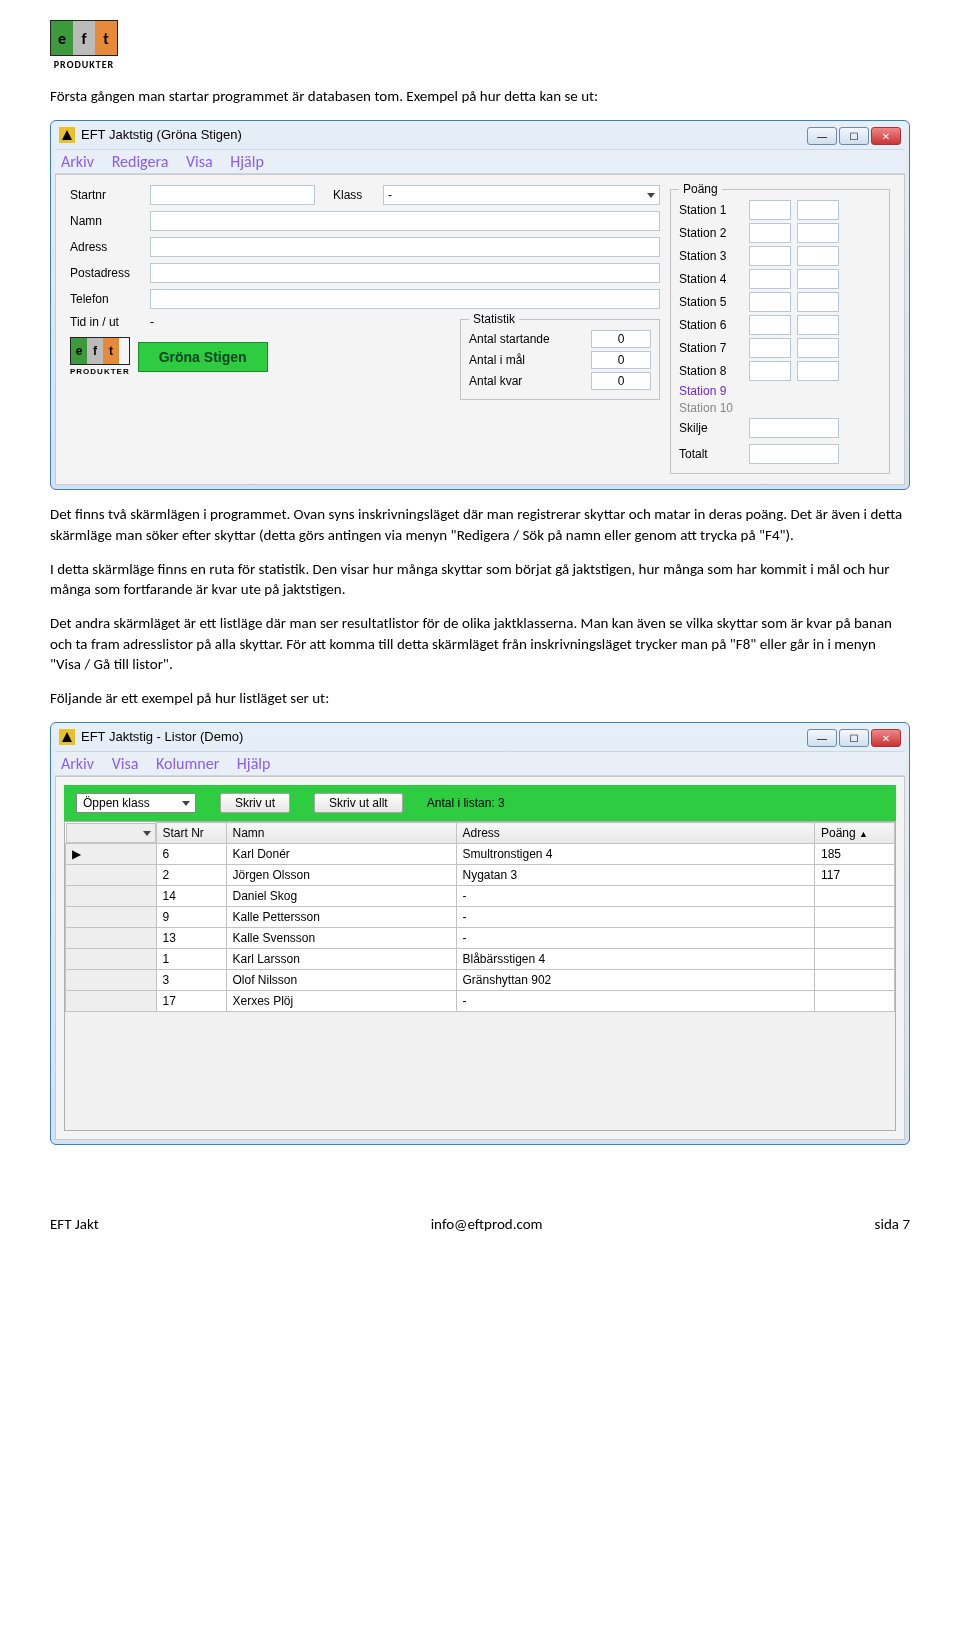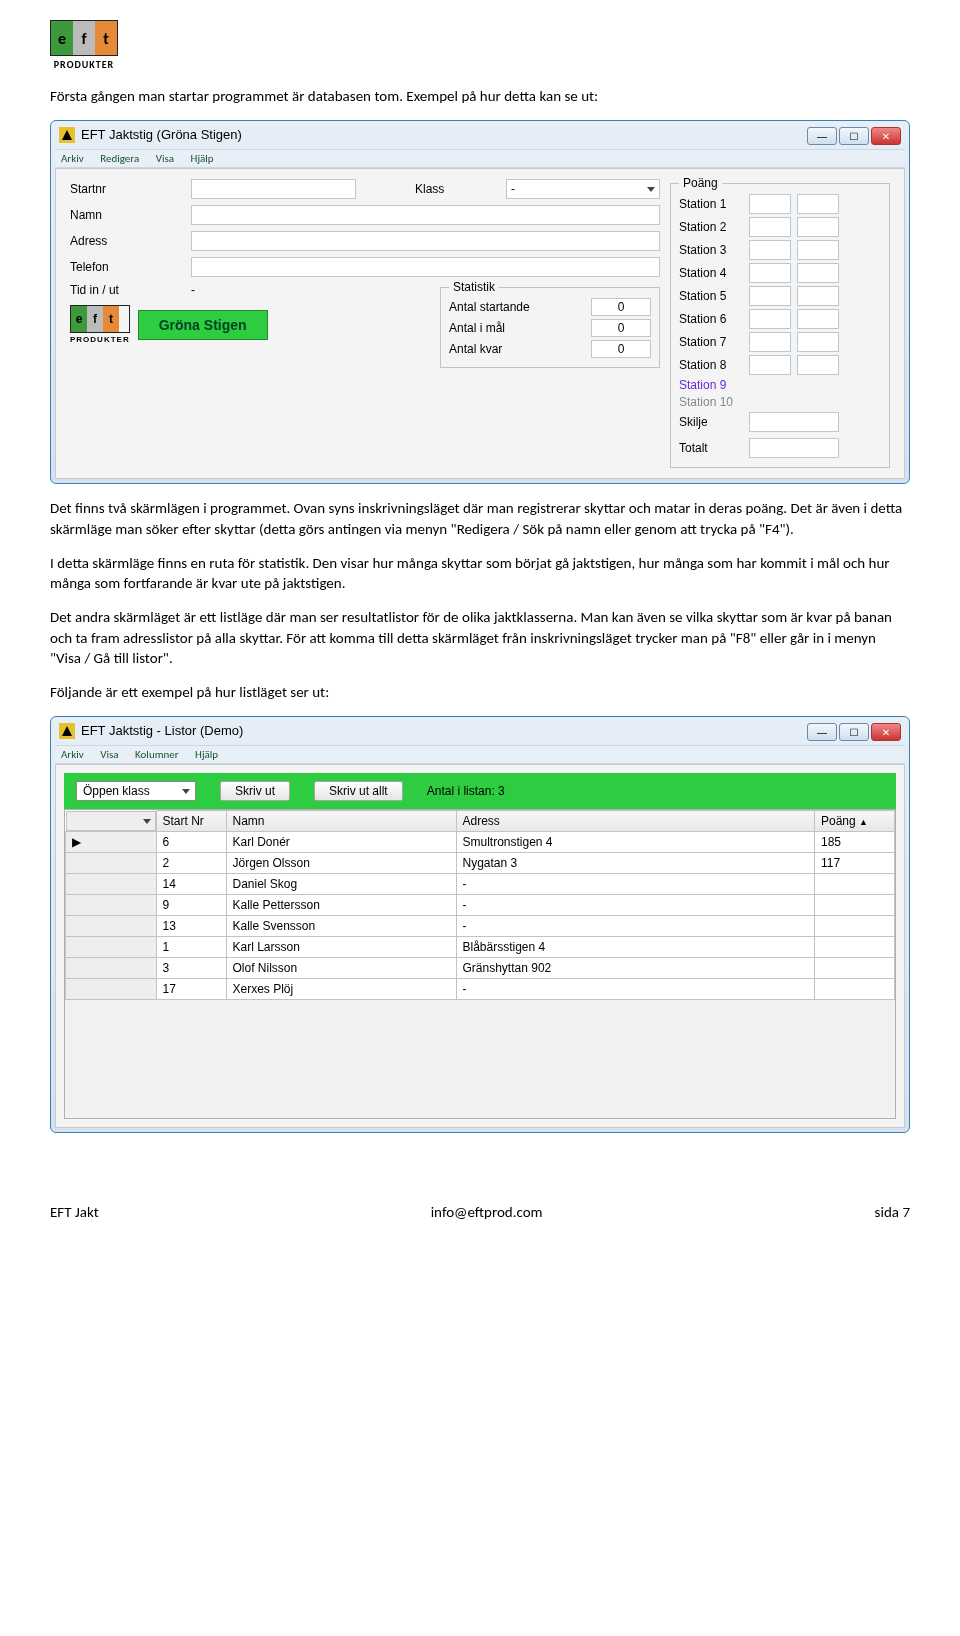--- a/index.html
+++ b/index.html
@@ -16,32 +16,32 @@
   .para { margin: 14px 0; line-height: 1.35; }
   
   
   .win { border: 1px solid #3c7fb1; border-radius: 6px; background: linear-gradient(#e6eef7,#d2e2f2); padding: 4px; margin: 6px 0 10px 0; }
   .titlebar { display: flex; align-items: flex-start; padding: 2px 4px 4px 4px; font-size: 13px; font-family: "Segoe UI", Arial, sans-serif; }
   .titlebar .icon-app { width: 16px; height: 16px; margin-right: 6px; display: inline-flex; align-items: center; justify-content: center; }
   .spacer { flex: 1; }
   .winctrl { display: flex; gap: 2px; }
   .winbtn { width: 30px; height: 18px; border: 1px solid #6b8aa8; border-radius: 3px; background: linear-gradient(#f3f7fb,#d0dfee); display: flex; align-items: center; justify-content: center; font-size: 10px; cursor: default; }
   .winbtn.close { background: linear-gradient(#e88,#c33); border-color: #a33; color: #fff; }
-  .menubar { background: #e9eff7; border-top: 1px solid #cbd7e4; border-bottom: 1px solid #cbd7e4; padding: 2px 6px; font-size: 11px; color: #14532d; }
+  .menubar { background: #e9eff7; border-top: 1px solid #cbd7e4; border-bottom: 1px solid #cbd7e4; padding: 2px 6px; font-size: 16px; color: #8b5cf6; }
   .menubar span { margin-right: 14px; cursor: default; }
   
   .client { background: #f4f4f4; border: 1px solid #c9c9c9; padding: 10px 14px 10px 14px; min-height: 120px; font-size: 12px; font-family: Tahoma, Arial, sans-serif; color: #000; }
   
   
   .formgrid { display: flex; gap: 10px; }
   .leftcol { flex: 1 1 520px; }
   .rightcol { width: 220px; }
   .fieldset { position: relative; border: 1px solid #c3c3c3; padding: 10px 8px 6px 8px; margin-top: 4px; }
   .fieldset .legend { position: absolute; top: -8px; left: 8px; background: #f4f4f4; padding: 0 4px; font-size: 12px; }
-  .frow { display: flex; align-items: center; margin-bottom: 6px; gap: 41px; }
+  .frow { display: flex; align-items: center; margin-bottom: 6px; }
   .frow label { width: 80px; font-size: 12px; }
   .txt { flex: 1; height: 20px; border: 1px solid #bac8d3; background: #fff; padding: 0 4px; font-size: 12px; }
   .sel { height: 20px; border: 1px solid #bac8d3; background: #fff; font-size: 12px; display: inline-flex; align-items: center; padding: 0 16px 0 4px; position: relative; min-width: 90px; }
   .sel::after { content: ""; position: absolute; right: 4px; top: 7px; border-left: 4px solid transparent; border-right: 4px solid transparent; border-top: 5px solid #444; }
   
   .stationrow { display: flex; align-items: center; margin-bottom: 3px; }
   .stationrow label { width: 70px; font-size: 12px; }
   .stationrow .txt { width: 42px; flex: 0 0 42px; margin-right: 6px; }
   
   .statrow { display: flex; align-items: center; margin-bottom: 3px; }
@@ -119,20 +119,24 @@
         </div>
         <div class="frow">
             <label>Namn</label>
             <input class="txt" style="">
           </div>
         <div class="frow">
             <label>Adress</label>
             <input class="txt" style="">
           </div>
         <div class="frow">
+            <label>Postadress</label>
+            <input class="txt" style="">
+          </div>
+        <div class="frow">
             <label>Telefon</label>
             <input class="txt" style="">
           </div>
         <div style="display:flex;gap:10px;align-items:flex-start">
           <div style="flex:1">
             <div class="frow">
                 <label>Tid in / ut</label>
                 <span>-</span>
               </div>
             <div class="brand-mini">
@@ -140,21 +144,21 @@
                 <div class="logo-blocks">
                   <div class="blk g">e</div>
                   <div class="blk gr">f</div>
                   <div class="blk o">t</div>
                 </div>
                 <div class="logo-sub">PRODUKTER</div>
               </div>
               <div class="btn-green">Gröna Stigen</div>
             </div>
           </div>
-          <div class="fieldset" style="width:220px">
+          <div class="fieldset" style="width:200px">
             <div class="legend">Statistik</div>
             <div class="statrow">
                 <label>Antal startande</label>
                 <div class="val">0</div>
               </div>
             <div class="statrow">
                 <label>Antal i mål</label>
                 <div class="val">0</div>
               </div>
             <div class="statrow">

